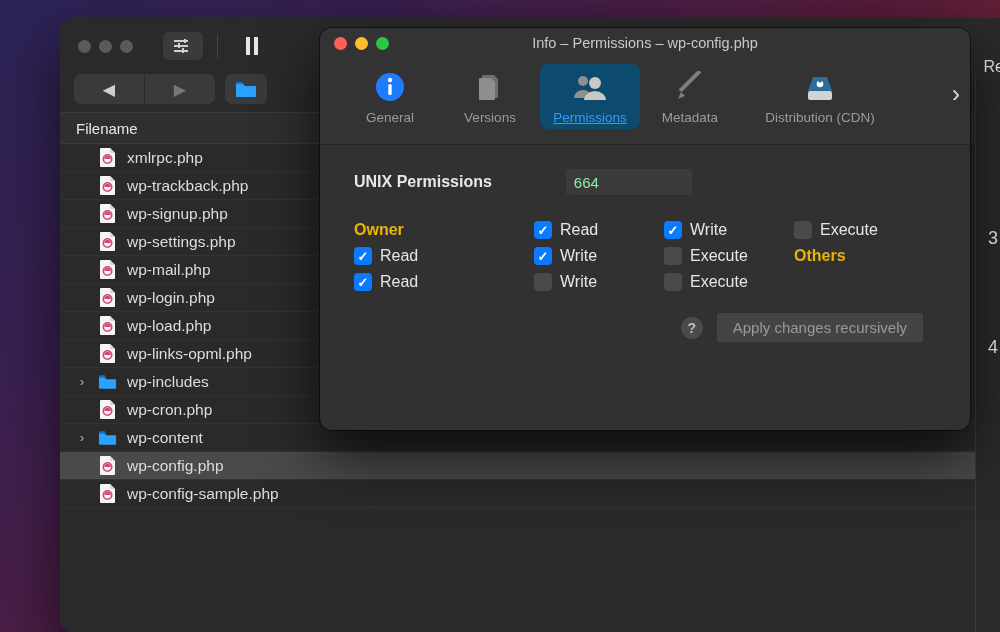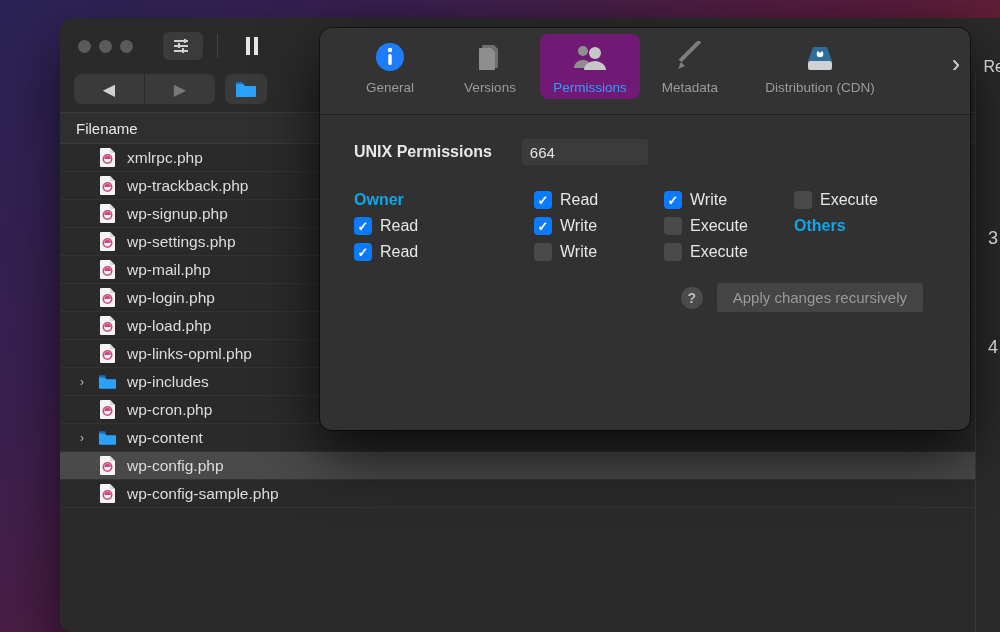--- a/index.html
+++ b/index.html
@@ -111,37 +111,37 @@
   .info-toolbar {
     height:80px; display:flex; align-items:flex-start; gap:0; background:#333333;
     border-bottom:1px solid #222; padding: 6px 10px 0 20px; position:relative;
   }
   .titem {
     display:flex; flex-direction:column; align-items:center; justify-content:flex-start;
     border-radius:8px; padding: 6px 10px 4px 10px; gap:6px;
     color:#9b9b9b; font-size:13.5px;
     min-width:80px;
   }
-  .titem.active { background:#701a75; color:#2f9dff;}
+  .titem.active { background:#0c4a6e; color:#2f9dff;text-decoration:underline;}
   .titem .ticon { height:34px; display:flex; align-items:center; justify-content:center;}
   .chevrons {
     margin-left:auto; color:#c8c8c8; font-size:24px; font-weight:300; padding: 16px 8px 0 12px;
     letter-spacing:-8px;
   }
 
   .info-body { padding: 24px 47px 18px 34px; font-size:16px;}
   .unix-row { display:flex; align-items:center; gap:30px; margin-bottom:26px;}
   .unix-label { font-weight:600; color:#e8e8e8;}
   .unix-input {
-    width:110px; height:26px; background:#3b3b3b; border:none; color:#e5e5e5;
-    padding:0 8px; font-size:15px; border-radius:3px;
+    width:110px; height:26px; background:#3b3b3b; border:none; color:#86efac;
+    padding:0 8px; font-size:15px; border-radius:3px;margin-left:44px;
   }
 
   .perm-grid { display:grid; grid-template-columns: 180px 130px 130px 140px; row-gap:8px; align-items:center;}
-  .rowlabel { font-weight:700; color:#0ea5e9;}
+  .rowlabel { font-weight:700; color:#eab308;}
   .pcell { display:flex; align-items:center; gap:8px; color:#e6e6e6;}
   .cbox {
     width:18px; height:18px; border-radius:4px; background:#4a4a4a;
     display:inline-flex; align-items:center; justify-content:center;
   }
   .cbox.checked { background:#0a7bff;}
   .cbox.checked::after { content:"✓"; color:#fff; font-size:13px; font-weight:700;}
 
   .footer-row { display:flex; justify-content:flex-end; align-items:center; gap:14px; margin-top:22px;}
   .helpbtn { width:22px; height:22px; border-radius:50%; background:#4b4b4b; color:#bdbdbd;
@@ -357,20 +357,28 @@
   <div class="right-re">Re</div>
   <div class="right-strip">
     <div style="height:80px"></div>
     <div style="margin-top:4px">3</div>
     <div style="height:88px"></div>
     <div>4</div>
   </div>
 </div>
 
 <div class="info-window">
+  <div class="info-titlebar">
+    <div class="traffic-lights">
+      <span class="tl red"></span>
+      <span class="tl yellow"></span>
+      <span class="tl green"></span>
+    </div>
+    <div class="info-title">Info – Permissions – wp-config.php</div>
+  </div>
 
   <div class="info-toolbar">
     <div class="titem">
       <span class="ticon">
         <svg width="30" height="30" viewBox="0 0 30 30">
             <circle cx="15" cy="15" r="14" fill="#1e7dff"></circle>
             <rect x="13.3" y="12" width="3.4" height="11" rx="1.5" fill="#fff"></rect>
             <circle cx="15" cy="8" r="2.2" fill="#fff"></circle>
           </svg>
       </span>

